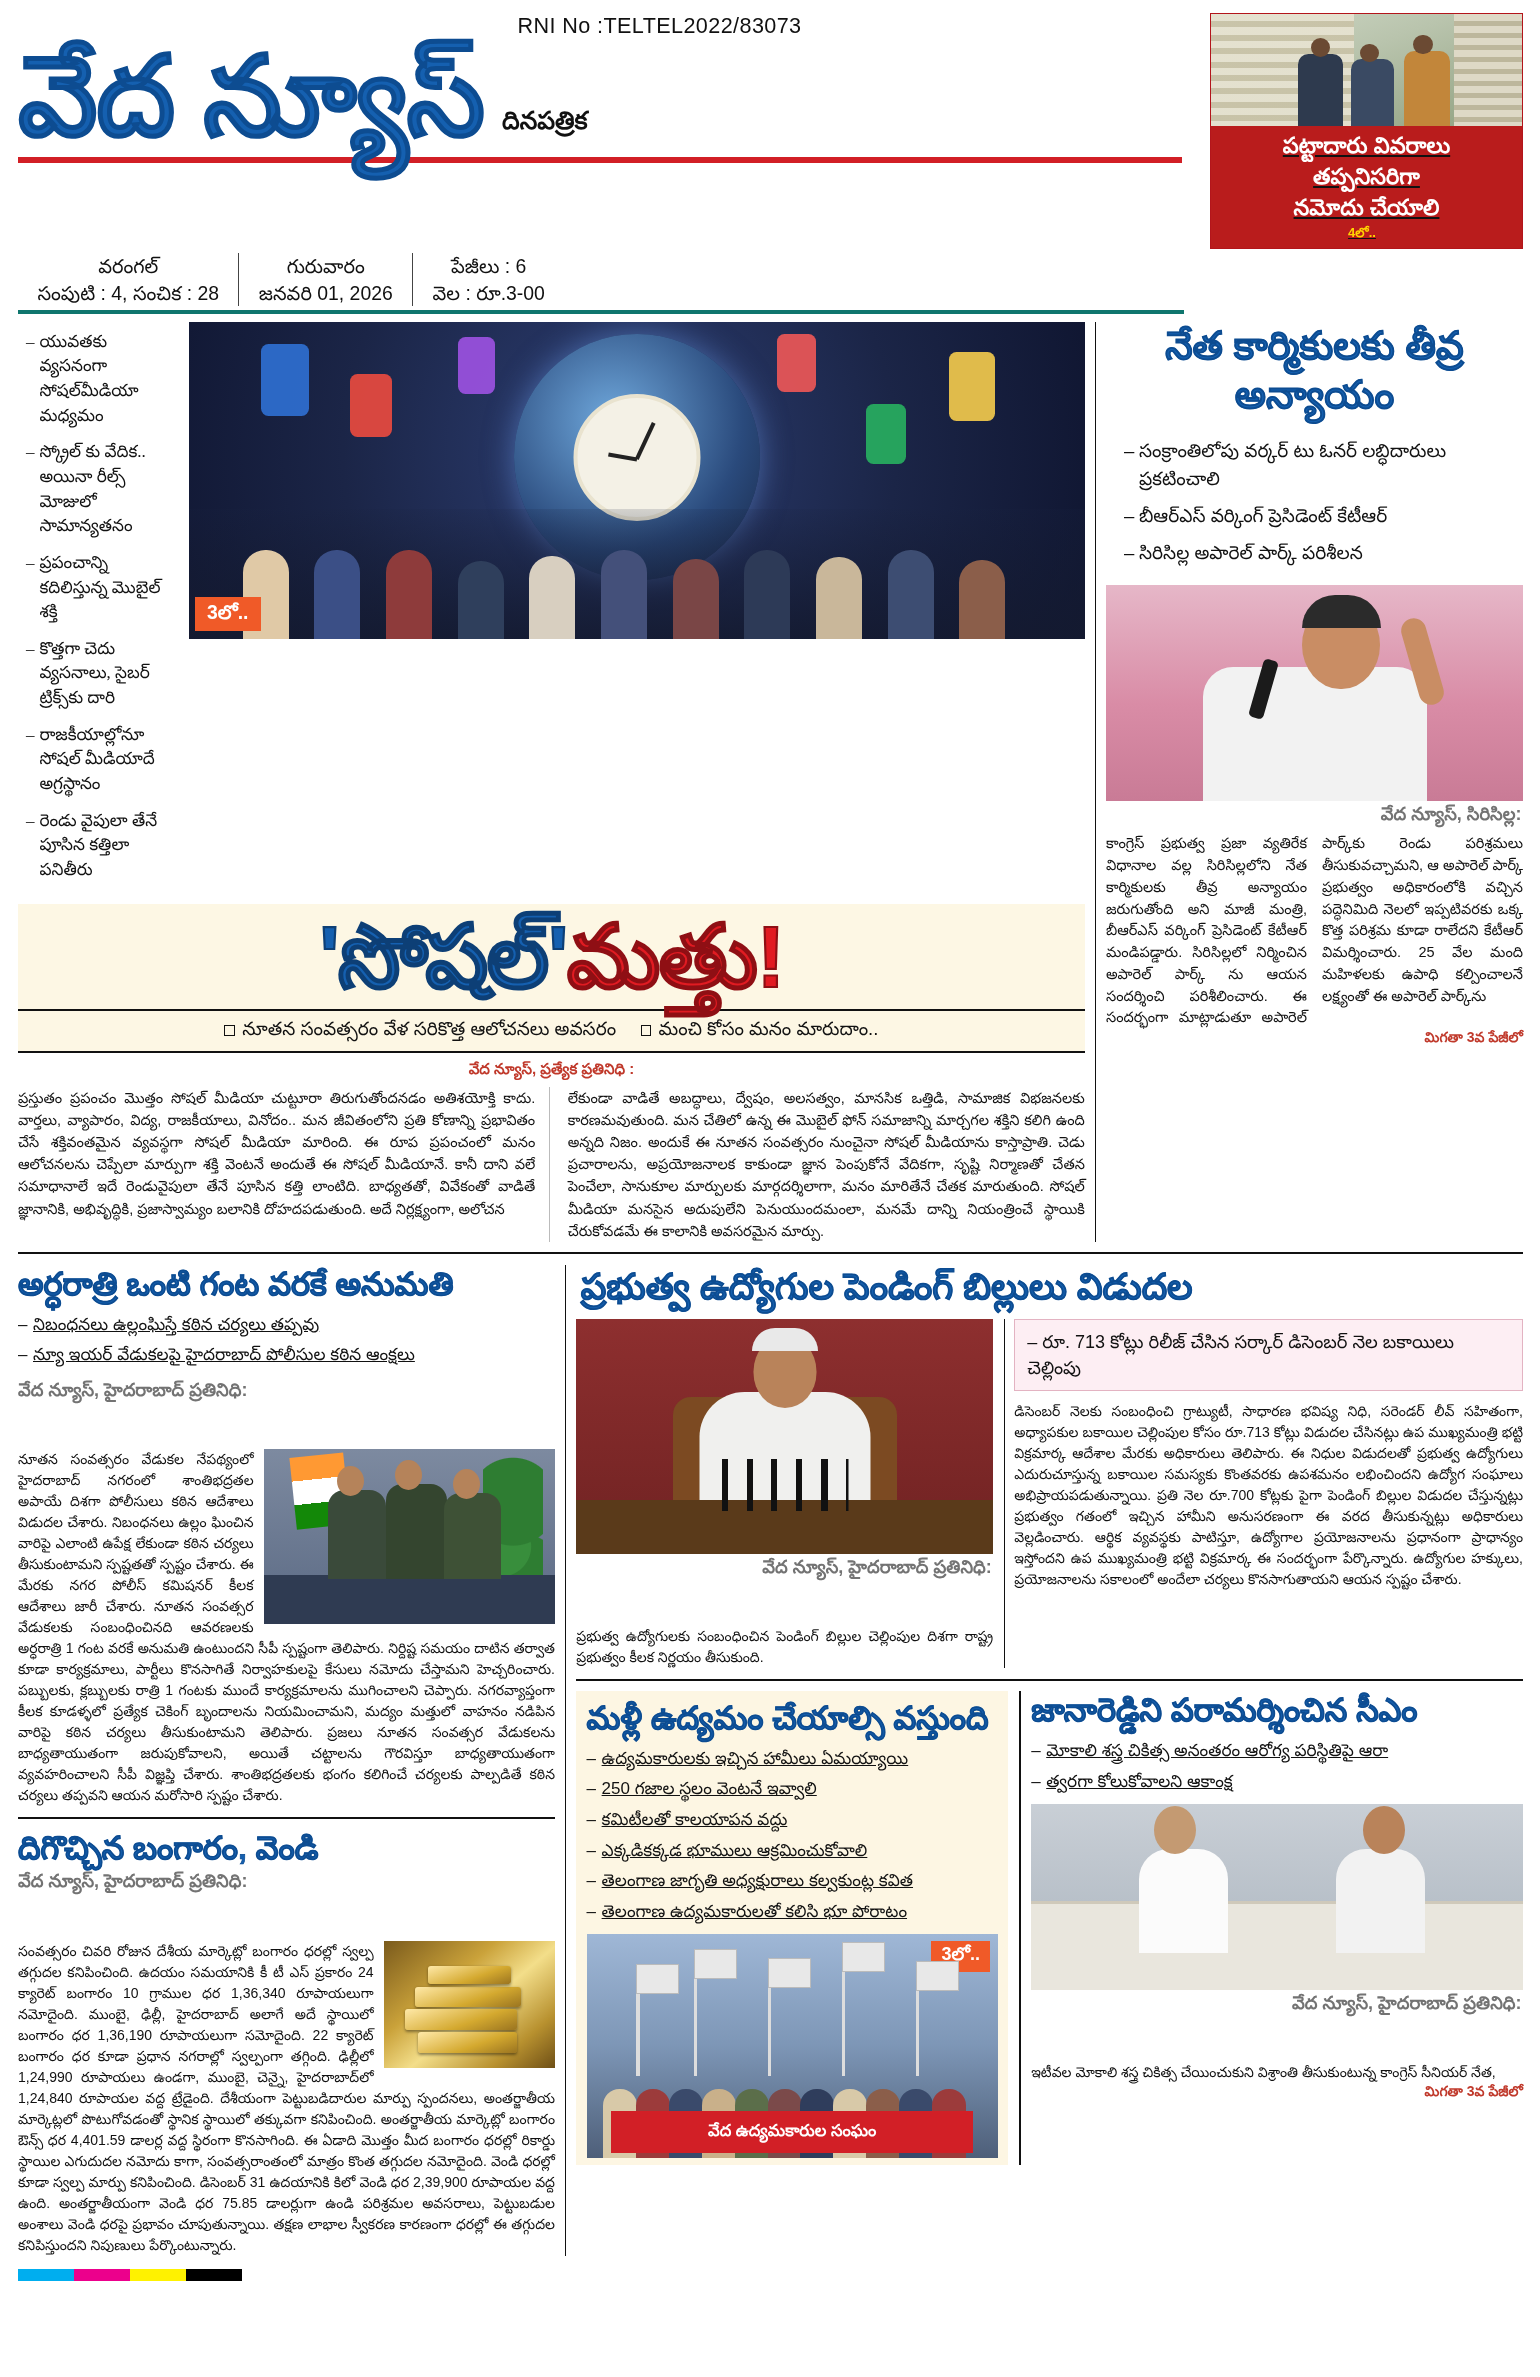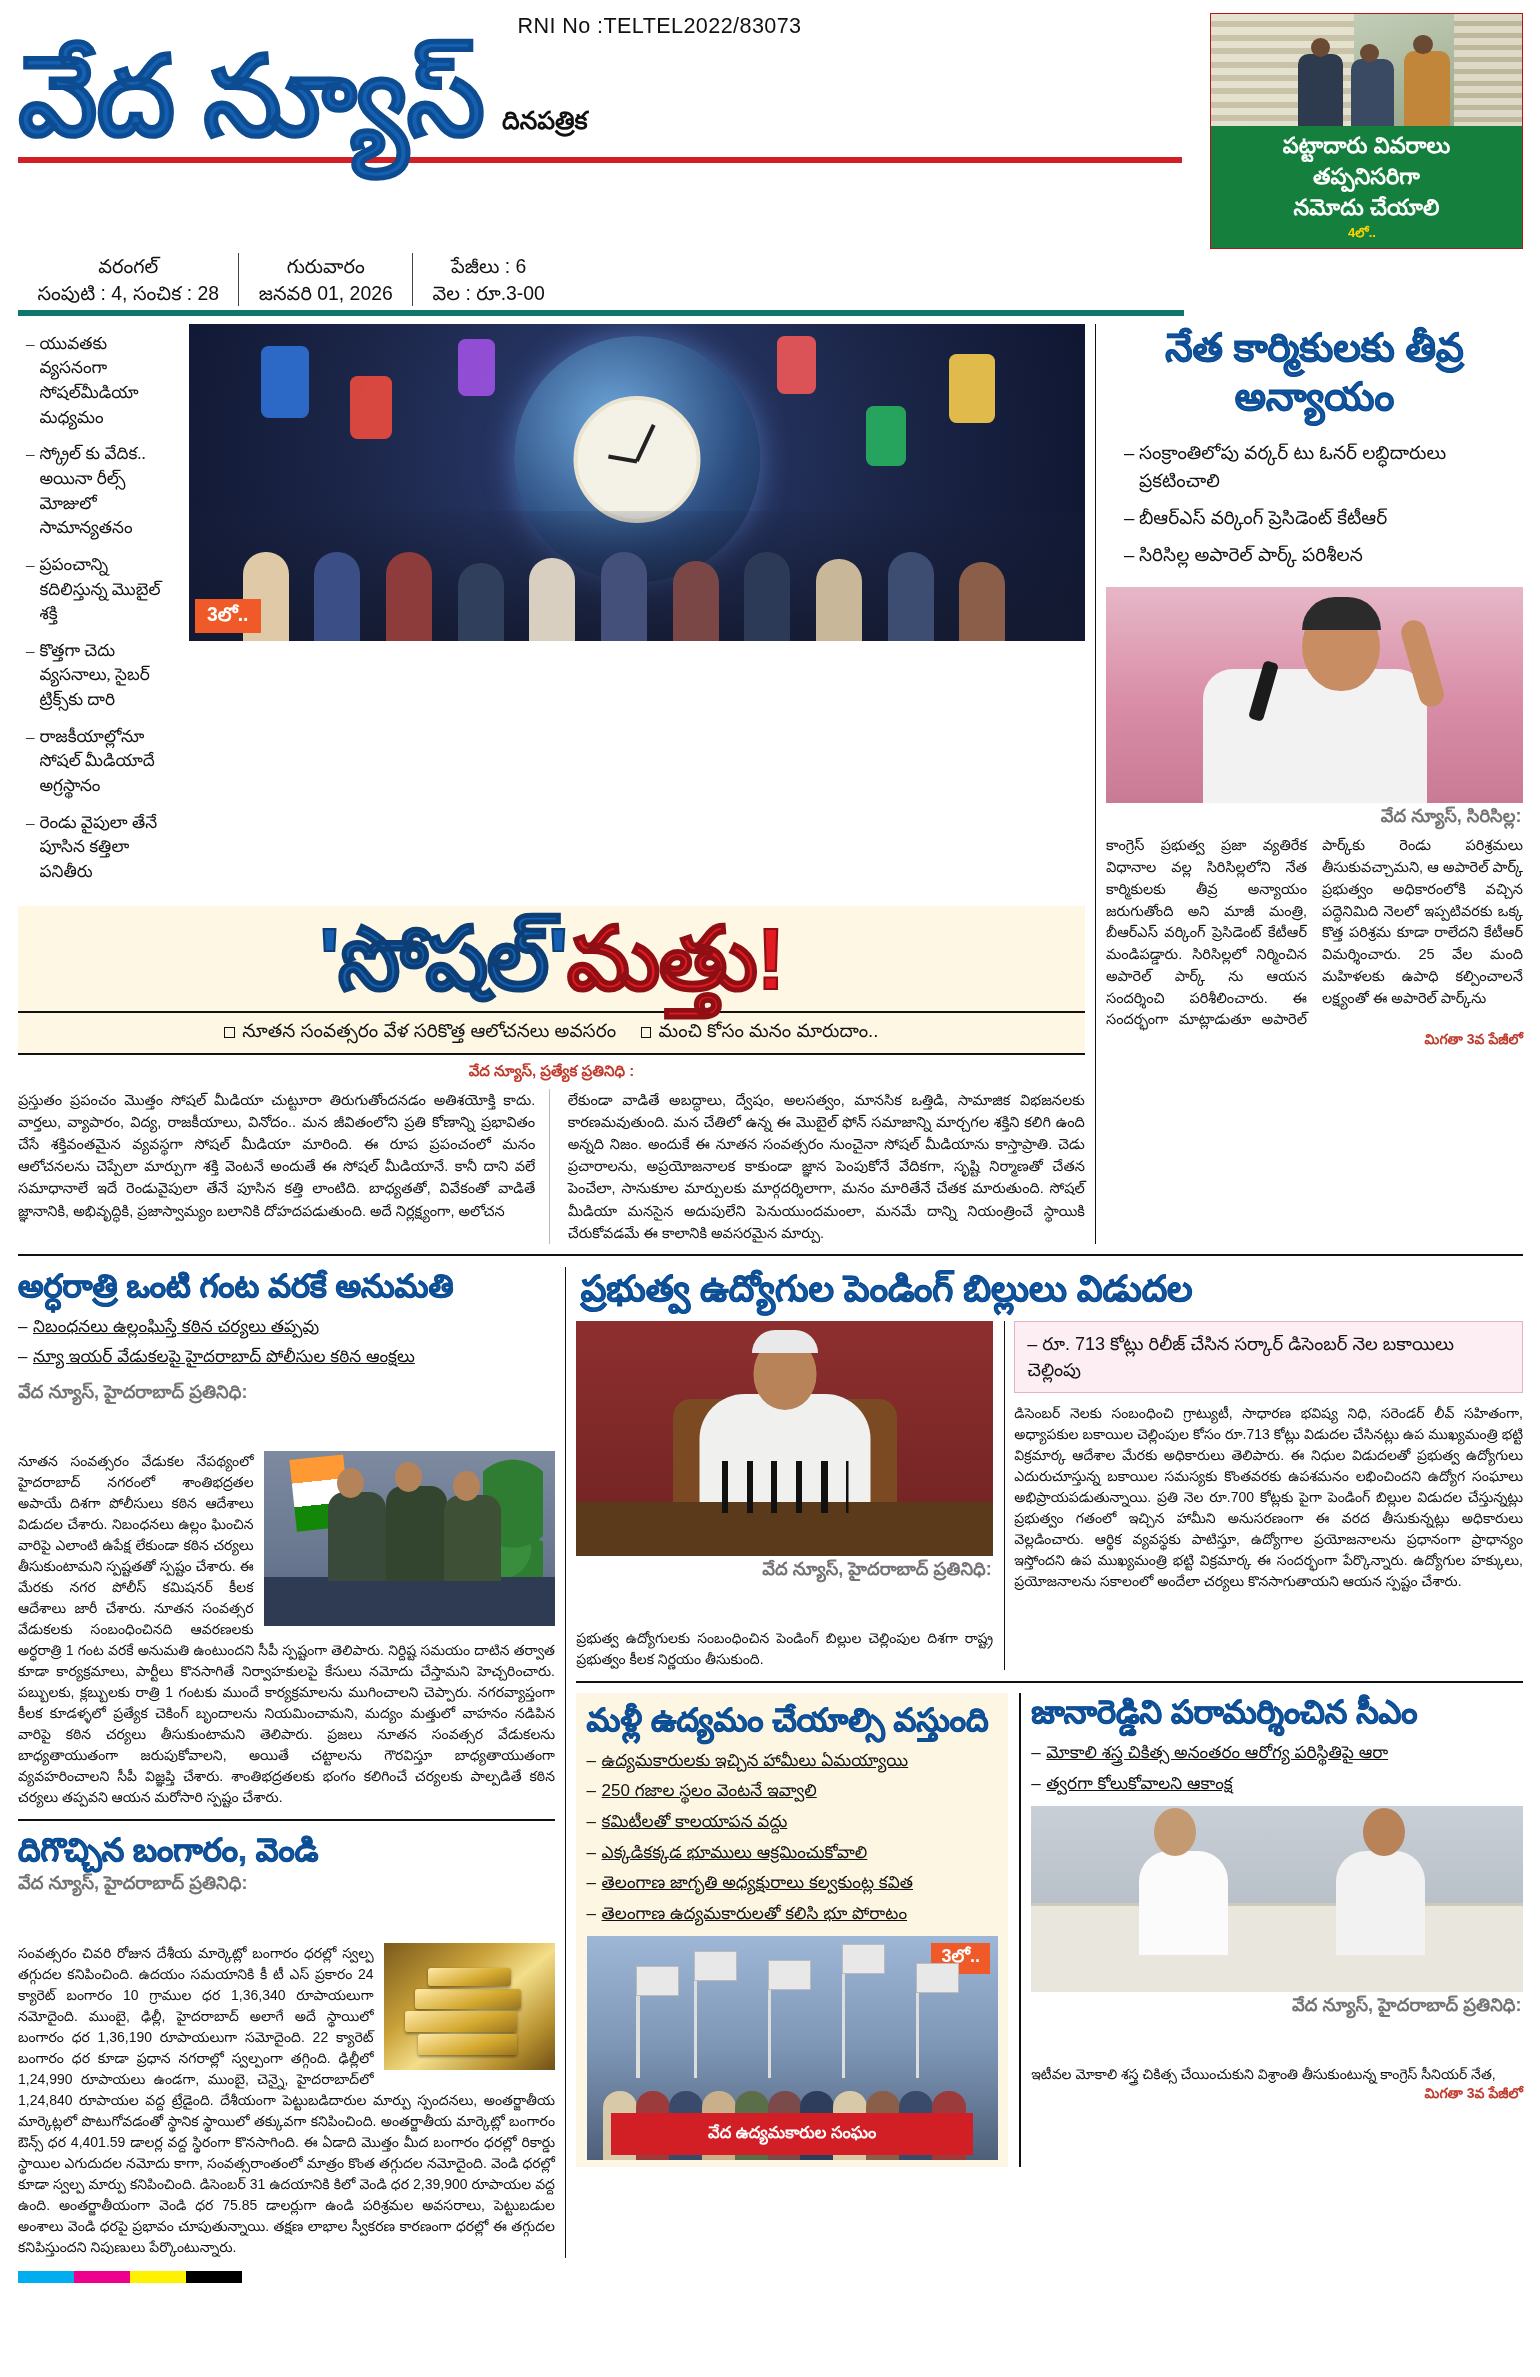--- a/index.html
+++ b/index.html
@@ -56,40 +56,41 @@
     background: #d21f26;
     margin: 4.5px 0 0 0;
   }
 
   .infobar {
     display: flex;
     align-items: flex-end;
     font-size: 19.4px;
     color: #111;
     padding: 4.5px 0 4.5px 0;
-    border-bottom: 6px solid #0f766e;
+    border-bottom: 4px solid #0f766e;
   }
   .infobar .cell {
     padding: 0 19.4px;
     text-align: center;
     line-height: 1.35;
     border-right: 1.5px solid #444;
     display:flex; flex-direction:column; justify-content:center;
   }
   .infobar .cell:last-child { border-right: none; }
   .infobar .cell.wide { flex: 0 0 auto; }
 
   
   .promo {
     width: 313px;
     margin-left: 28px;
     border: 1.5px solid #b3151b;
-    background: #15803d;
+    background: #b91c1c;
     position: relative;
     flex: 0 0 313px;
+    text-decoration: underline;
   }
   .promo .photo {
     height: 112px;
     background: linear-gradient(160deg,#cfd8c6 0%,#b9c4ad 40%,#8fa07f 100%);
     position: relative;
     overflow: hidden;
   }
   .promo .photo .shelf {
     position:absolute; left:0; top:0; width:46%; height:100%;
     background: repeating-linear-gradient(180deg,#e6e2d0 0 7.5px,#c9c3a8 7.5px 13.4px);

